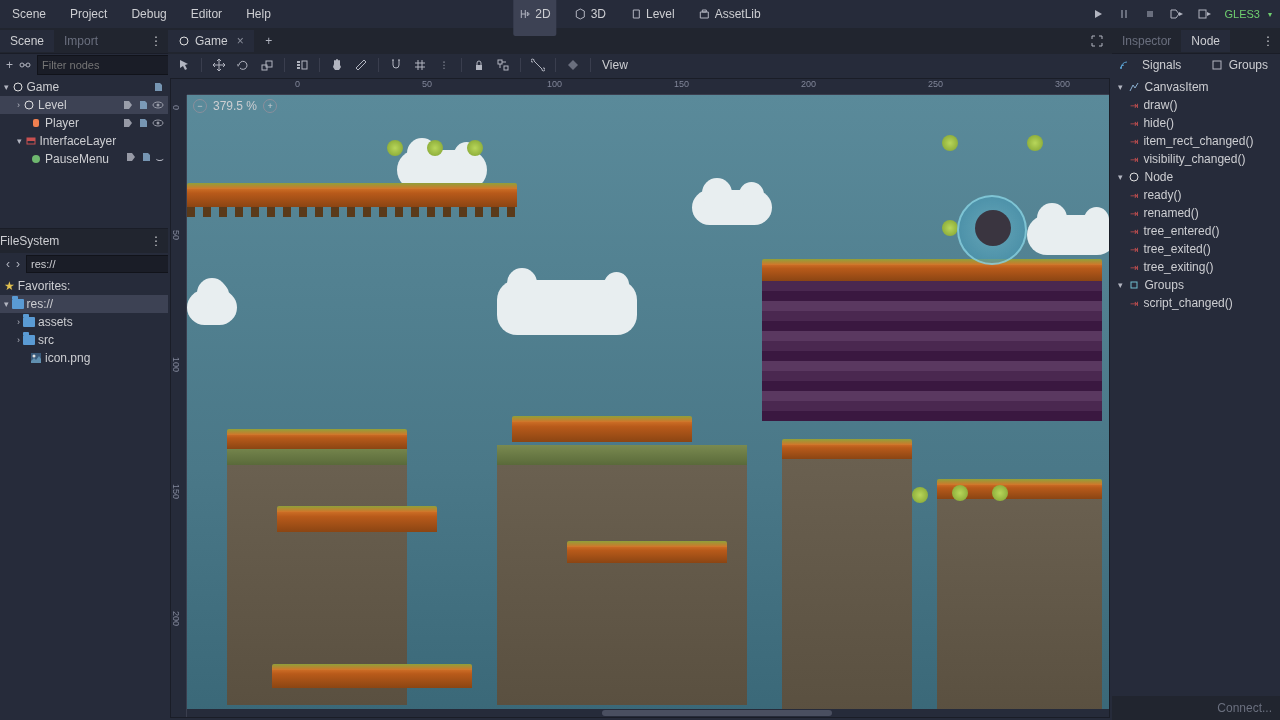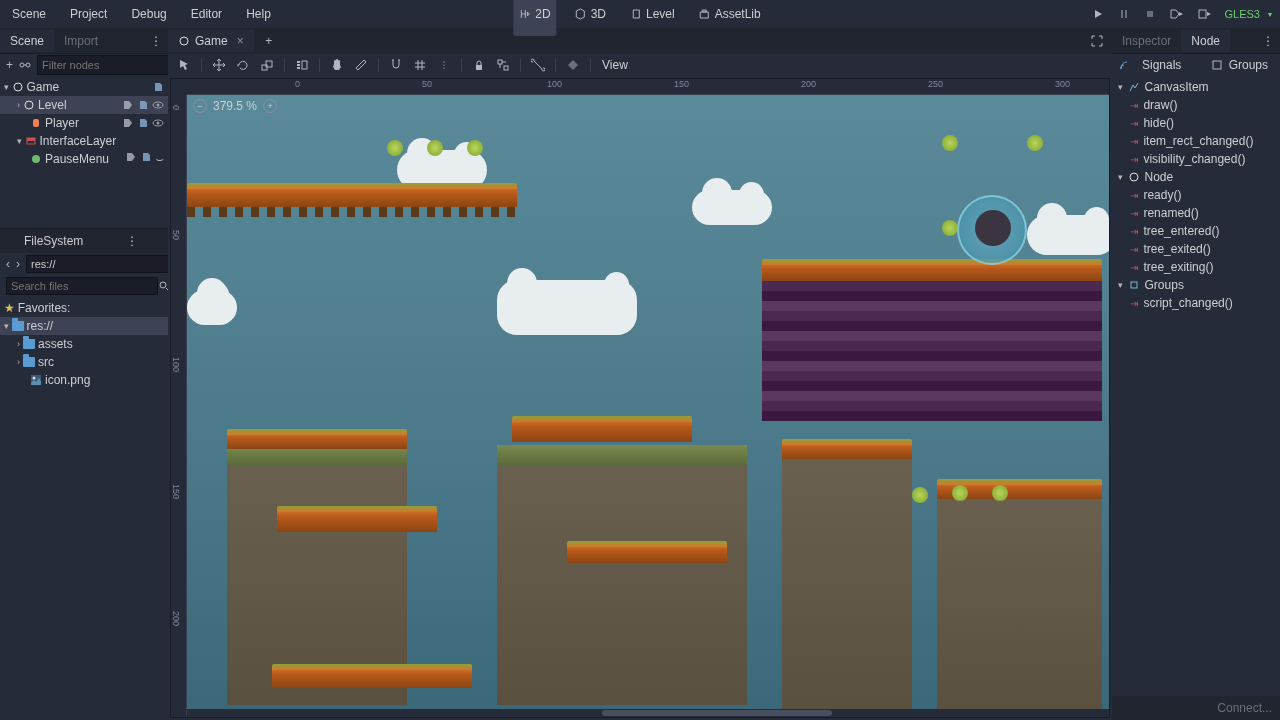--- a/index.html
+++ b/index.html
@@ -29,21 +29,21 @@
 .tool-btn.accent{background:#3d4254;border-radius:2px}
 .filter-input{flex:1;background:#1a1d27;border:1px solid #11131a;padding:2px 4px;font-size:11px;color:#cdced2;height:20px}
 .tree{padding:2px 0}
 .tree-row{display:flex;align-items:center;height:18px;padding:0 4px;gap:3px;cursor:pointer}
 .tree-row.selected{background:#3d4254}
 .tree-row .indent{width:10px}
 .tree-icons-right{margin-left:auto;display:flex;gap:3px}
 .tree-icon{width:12px;height:12px;opacity:0.8}
 .scene-panel{flex:0 0 auto;min-height:200px}
 .filesystem-panel{flex:1;border-top:1px solid #1a1d27}
-.panel-header{height:24px;display:flex;align-items:center;padding:0 24px;background:#21252f;font-size:12px}
+.panel-header{height:24px;display:flex;align-items:center;padding:0 0;background:#21252f;font-size:12px}
 .fs-path{height:22px;display:flex;align-items:center;gap:6px;padding:0 6px}
 .fs-path input{flex:1;background:#1a1d27;border:1px solid #11131a;padding:2px 4px;font-size:11px;color:#cdced2;height:18px}
 .search-row{height:22px;display:flex;align-items:center;padding:0 6px}
 .search-row input{flex:1;background:#1a1d27;border:1px solid #11131a;padding:2px 4px;font-size:11px;color:#818699;height:18px}
 .viewport-tabs{height:26px;display:flex;align-items:center;background:#21252f}
 .vp-tab{display:flex;align-items:center;gap:5px;padding:4px 10px;background:#262b3a;cursor:pointer}
 .close-x{color:#8b8f9c;cursor:pointer;margin-left:4px}
 .viewport-toolbar{height:22px;display:flex;align-items:center;gap:4px;padding:0 6px;background:#262b3a}
 .vp-tool{width:20px;height:20px;display:flex;align-items:center;justify-content:center;cursor:pointer;color:#b2b5c0}
 .viewport{flex:1;background:#21252f;position:relative;margin:2px;border:1px solid #1a1d27;overflow:hidden}
@@ -269,29 +269,20 @@
         <span class="tool-btn">‹</span>
         <span class="tool-btn">›</span>
         <input value="res://" style="">
         <span class="tool-btn">
             <svg width="12" height="12" viewBox="0 0 12 12">
               <rect x="1" y="2" width="10" height="3" fill="#b2b5c0"></rect>
               <rect x="1" y="7" width="10" height="3" fill="#b2b5c0"></rect>
             </svg>
           </span>
       </div>
-      <div class="search-row">
-        <input placeholder="Search files" style="">
-        <span class="tool-btn">
-            <svg width="12" height="12" viewBox="0 0 12 12">
-              <circle cx="5" cy="5" r="3" fill="none" stroke="#b2b5c0"></circle>
-              <path d="M8 8l3 3" stroke="#b2b5c0"></path>
-            </svg>
-          </span>
-      </div>
       <div class="tree">
         <div class="tree-row">
           <span style="color:#e0c050">★</span>
           <span>Favorites:</span>
         </div>
         <div class="tree-row selected">
           <span class="expand-caret">▾</span>
           <span class="folder-icon"></span>
           <span>res://</span>
         </div>

